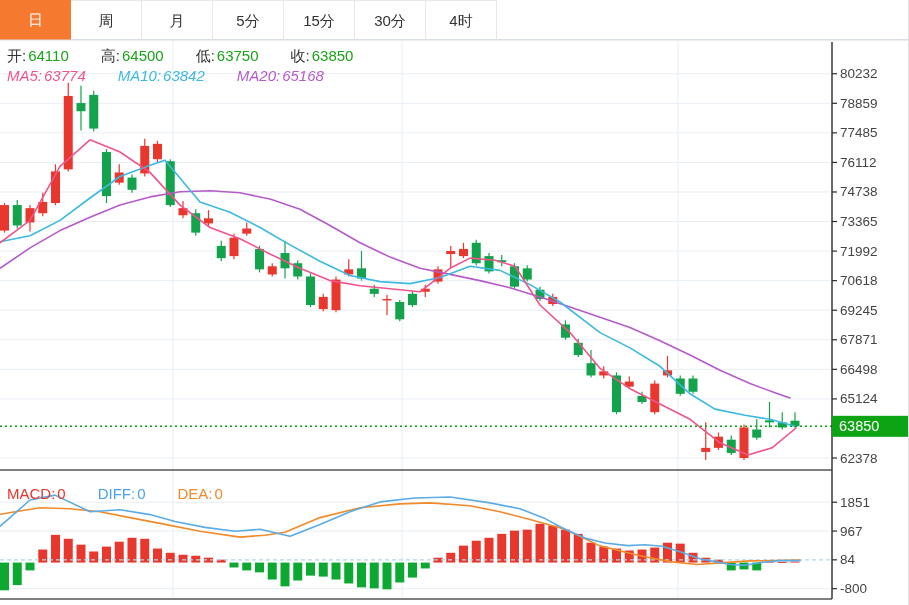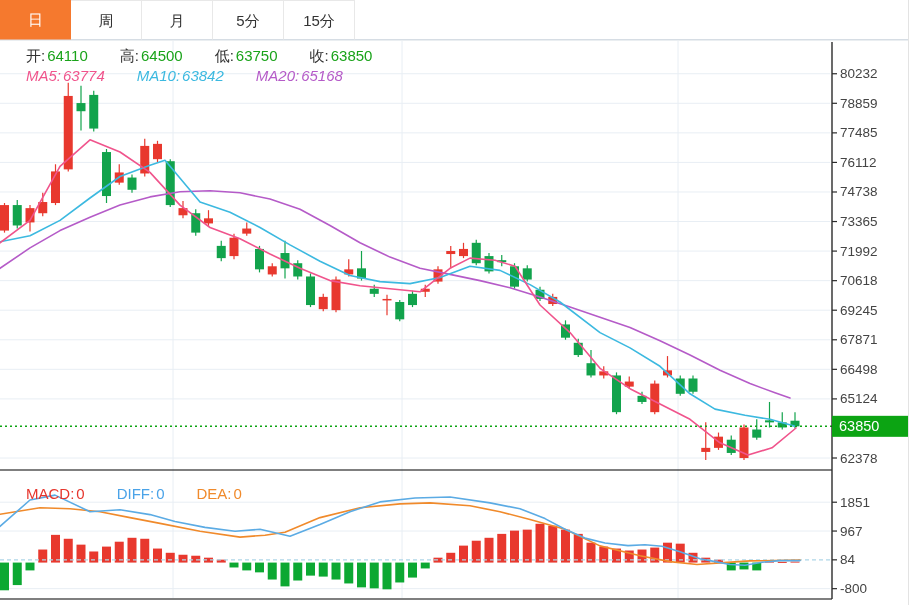--- a/index.html
+++ b/index.html
@@ -8,38 +8,40 @@
     border-right:1px solid #e3e3e3;box-sizing:border-box;}
   
   .tabbar{position:absolute;left:0;top:0;width:909px;height:40px;display:flex;
     border-bottom:1px solid #d6dde4;background:#fff;box-sizing:border-box;}
   .tab{width:71px;height:40px;line-height:40px;text-align:center;font-size:15px;
     color:#333;border-right:1px solid #e8e8e8;border-top:1px solid #e8e8e8;cursor:pointer;
     box-sizing:border-box;user-select:none;}
   .tab:first-child{border-left:1px solid #e8e8e8;}
   .tab.active{color:#fff;border:none;}
   
-  .row{position:absolute;left:26px;font-size:15px;white-space:nowrap;z-index:3;}
+  .row{position:absolute;left:7px;font-size:15px;white-space:nowrap;z-index:3;}
   .row span{margin-right:16px;}
   .row .lab{color:#333;margin-right:2px;}
   #ohlcRow{top:47px;}
   #maRow{top:67px;font-style:italic;}
   #macdRow{top:474px;margin-top:11px;}
   svg{position:absolute;left:0;top:0;z-index:1;}
 </style>
 </head>
 <body>
 
 <div class="widget">
   <div class="tabbar" id="tabbar">
       <div class="tab active" style="background: rgb(245, 121, 46);">日</div>
       <div class="tab">周</div>
       <div class="tab">月</div>
       <div class="tab">5分</div>
       <div class="tab">15分</div>
+      <div class="tab">30分</div>
+      <div class="tab">4时</div>
     </div>
   <svg id="chart" width="909" height="605">
       <g>
         <line x1="0" y1="73.74677419354839" x2="830" y2="73.74677419354839" stroke="#e8eef4" stroke-width="1"></line>
         <line x1="0" y1="103.29672379032257" x2="830" y2="103.29672379032257" stroke="#e8eef4" stroke-width="1"></line>
         <line x1="0" y1="132.86819556451613" x2="830" y2="132.86819556451613" stroke="#e8eef4" stroke-width="1"></line>
         <line x1="0" y1="162.4181451612903" x2="830" y2="162.4181451612903" stroke="#e8eef4" stroke-width="1"></line>
         <line x1="0" y1="191.98961693548387" x2="830" y2="191.98961693548387" stroke="#e8eef4" stroke-width="1"></line>
         <line x1="0" y1="221.53956653225808" x2="830" y2="221.53956653225808" stroke="#e8eef4" stroke-width="1"></line>
         <line x1="0" y1="251.08951612903226" x2="830" y2="251.08951612903226" stroke="#e8eef4" stroke-width="1"></line>

